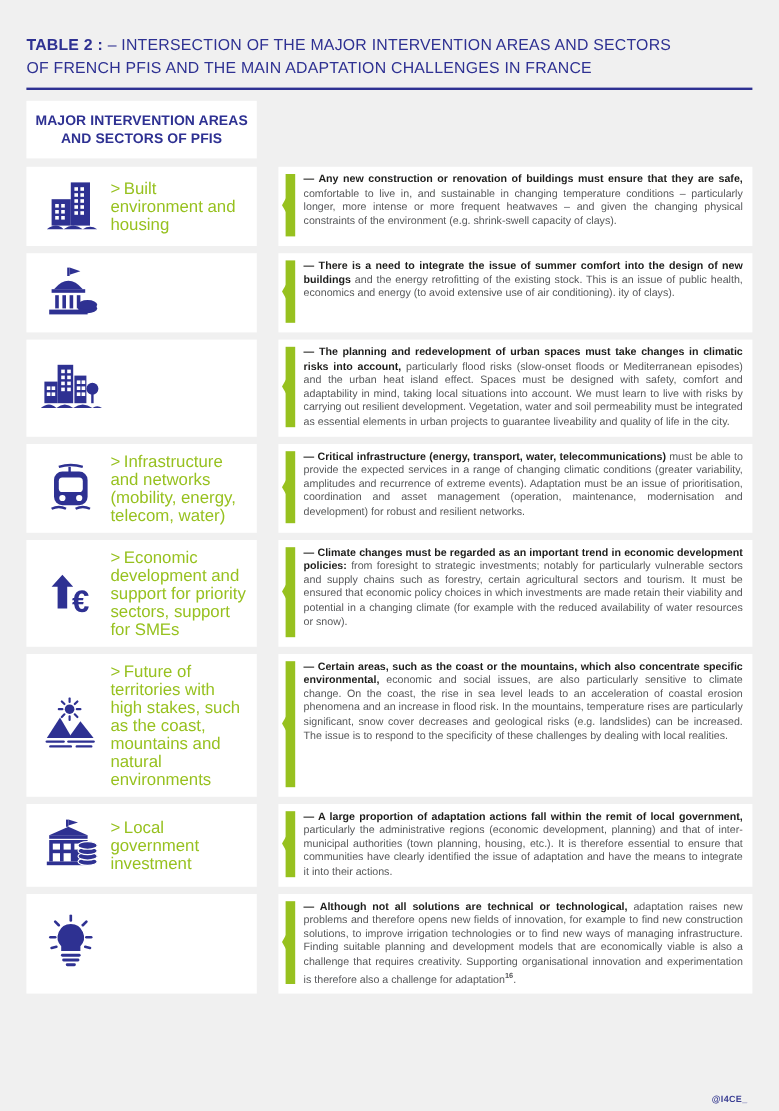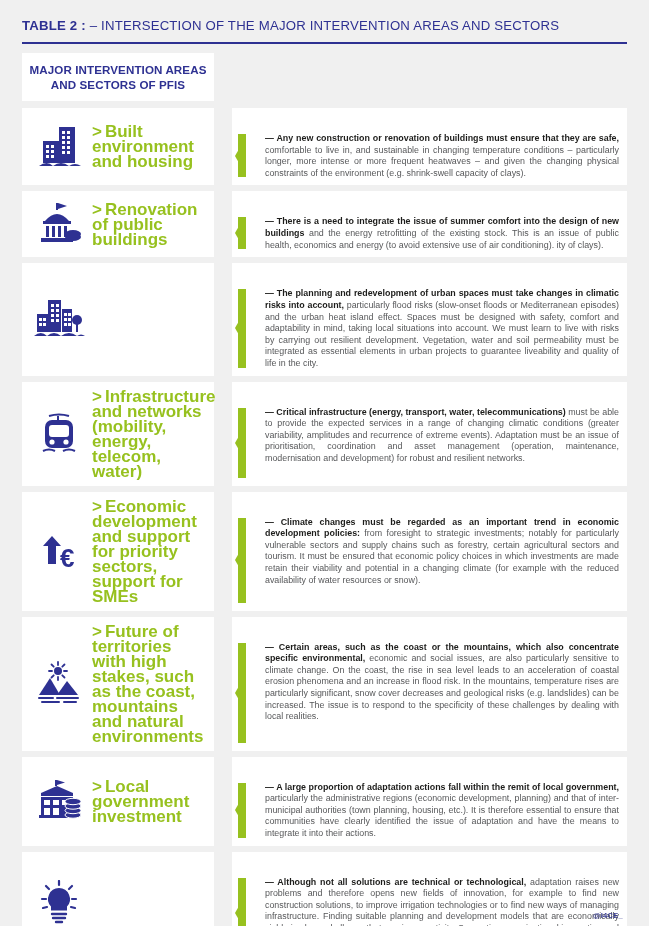--- a/index.html
+++ b/index.html
@@ -8,21 +8,21 @@
     width: 649px;
     height: 926px;
     background: #f0f0f0;
     font-family: "Liberation Sans", sans-serif;
     overflow: hidden;
     position: relative;
   }
 
   
   .title-block {
-    padding: 16px 22px 0 22px;
+    padding: 28px 22px 0 22px;
   }
   .title-line {
     color: #2e3192;
     font-size: 13.2px;
     line-height: 19px;
     letter-spacing: 0.2px;
   }
   .title-line strong { font-weight: bold; }
   .title-text { font-weight: normal; }
 
@@ -85,36 +85,35 @@
     width: 62px;
     height: 52px;
     display: flex;
     align-items: center;
     justify-content: center;
   }
   .icon-box svg { display: block; }
 
   .left-label {
     color: #97c11f;
-    font-weight: bold;
-    font-size: 17px;
+    font-weight: normal;
+    font-size: 14px;
     line-height: 15px;
     padding-left: 2px;
   }
   .left-label .chev { margin-right: 3px; }
 
   
   .cell-right {
     flex: 1 1 auto;
     background: #ffffff;
     display: flex;
     align-items: flex-start;
-    padding: 24px 8px 6px 0;
+    padding: 4px 8px 6px 0;
     position: relative;
-    gap: 12px;
   }
 
   .green-bar {
     flex: 0 0 11px;
     width: 11px;
     align-self: stretch;
     margin: 2px 7px 2px 3px;
     position: relative;
   }
   .green-bar .bar-rect {
@@ -160,20 +159,21 @@
     text-align: center;
   }
 </style>
 </head>
 <body>
 
 <div class="title-block">
   <div class="title-line">
     <strong>TABLE 2 :</strong><span class="title-text"> – INTERSECTION OF THE MAJOR INTERVENTION AREAS AND SECTORS</span>
   </div>
+  <div class="title-line title-text">OF FRENCH PFIS AND THE MAIN ADAPTATION CHALLENGES IN FRANCE</div>
 </div>
 <div class="title-rule"></div>
 
 <div class="table-wrap">
 
   <div class="row head-row">
     <div class="head-left">MAJOR INTERVENTION AREAS AND SECTORS OF PFIS</div>
   </div>
 
   <div class="row">
@@ -224,21 +224,20 @@
           <rect x="10" y="20" width="28" height="3" fill="#2e3192"></rect>
           <rect x="13" y="25" width="3" height="11" fill="#2e3192"></rect>
           <rect x="19" y="25" width="3" height="11" fill="#2e3192"></rect>
           <rect x="25" y="25" width="3" height="11" fill="#2e3192"></rect>
           <rect x="31" y="25" width="3" height="11" fill="#2e3192"></rect>
           <rect x="8" y="37" width="32" height="4" fill="#2e3192"></rect>
           <ellipse cx="40" cy="36" rx="8" ry="4" fill="#2e3192"></ellipse>
           <ellipse cx="40" cy="33" rx="8" ry="4" fill="#2e3192"></ellipse>
         </svg>
       </span>
-      <span class="left-label"><span class="chev">&gt;</span><span>Renovation of public buildings</span></span>
     </div>
     <div class="cell-right">
       <span class="green-bar">
           <span class="bar-rect"></span>
           <span class="bar-notch"></span>
         </span>
       <div class="para"><b>— There is a need to integrate the issue of summer comfort into the design of new buildings</b><span> and the energy retrofitting of the existing stock. This is an issue of public health, economics and energy (to avoid extensive use of air conditioning). ity of clays).</span></div>
     </div>
   </div>
 

